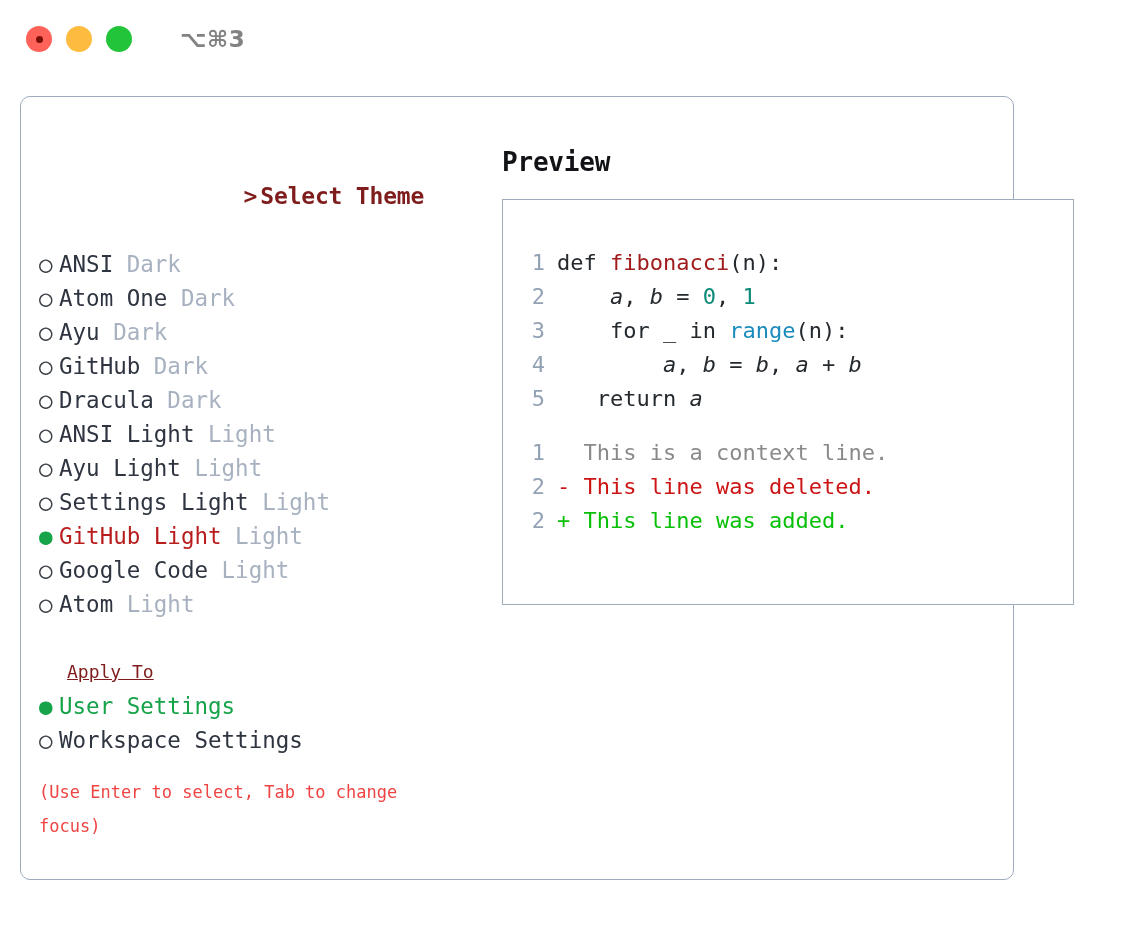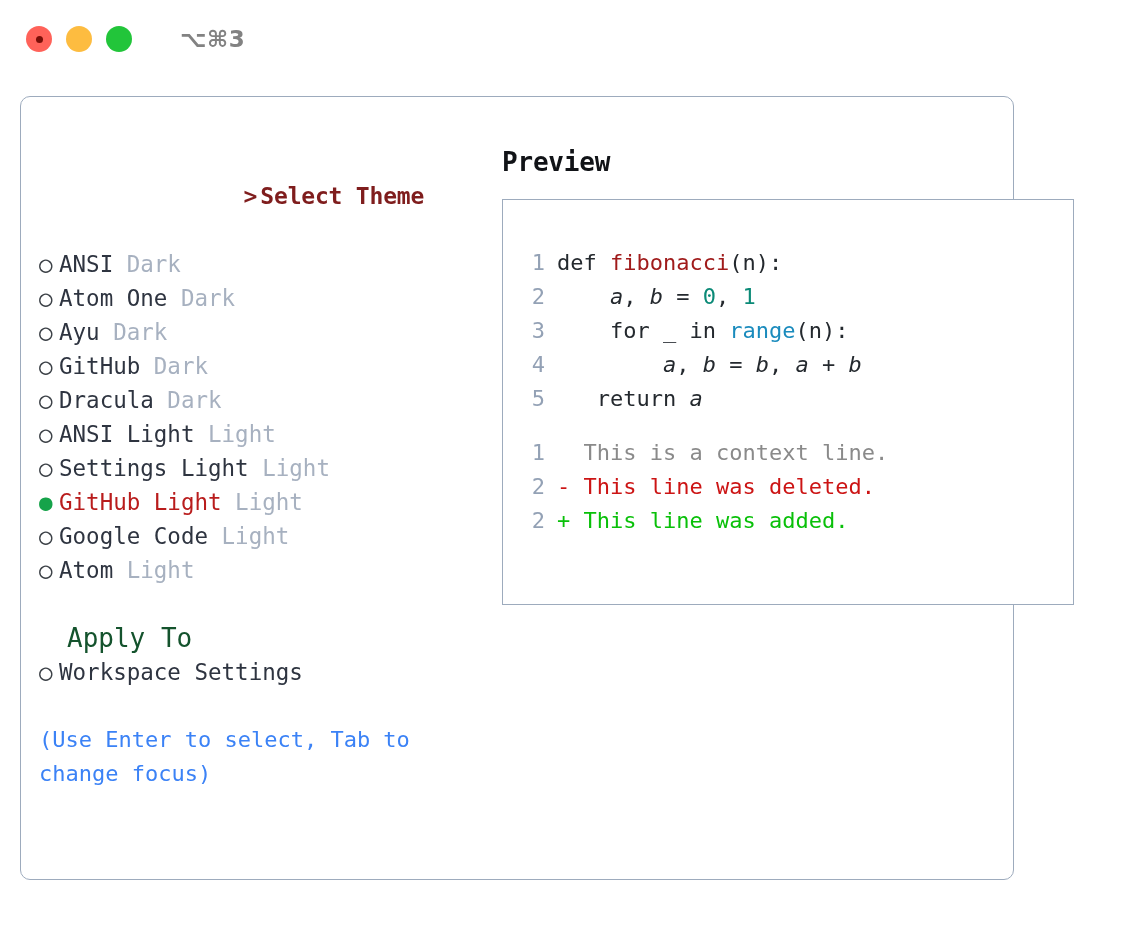--- a/index.html
+++ b/index.html
@@ -114,34 +114,35 @@
   .bullet-filled { color: #16a34a; }
 
   .theme-name { color: #2e3440; }
   .theme-name.selected { color: #b91c1c; }
   .theme-kind { color: #a7b1c0; }
 
   #apply-section {
     margin-top: 34px;
   }
   .apply-header {
-    font-size: 26px;
-    line-height: 34px;
-    color: #14532d;
+    font-size: 18px;
+    line-height: 34px;
+    color: #7f1d1d;
     white-space: pre;
     padding-left: 28px;
+    text-decoration: underline;
   }
   .apply-name { color: #2e3440; }
   .apply-name.selected { color: #16a34a; }
 
   #help-text {
-    margin-top: 34px;
-    font-size: 22px;
-    line-height: 34px;
-    color: #3b82f6;
+    margin-top: 18px;
+    font-size: 17px;
+    line-height: 34px;
+    color: #ef4444;
     width: 410px;
   }
 
   
   #right-col {
     position: absolute;
     left: 481px;
     top: 48px;
     width: 480px;
   }
@@ -207,29 +208,31 @@
           <span class="bullet">&gt;</span><span>Select Theme</span>
         </div>
 
         <div id="theme-list">
             <div class="list-line"><span class="bullet bullet-empty">○</span><span class="theme-name">ANSI</span><span class="theme-kind"> Dark</span></div>
             <div class="list-line"><span class="bullet bullet-empty">○</span><span class="theme-name">Atom One</span><span class="theme-kind"> Dark</span></div>
             <div class="list-line"><span class="bullet bullet-empty">○</span><span class="theme-name">Ayu</span><span class="theme-kind"> Dark</span></div>
             <div class="list-line"><span class="bullet bullet-empty">○</span><span class="theme-name">GitHub</span><span class="theme-kind"> Dark</span></div>
             <div class="list-line"><span class="bullet bullet-empty">○</span><span class="theme-name">Dracula</span><span class="theme-kind"> Dark</span></div>
             <div class="list-line"><span class="bullet bullet-empty">○</span><span class="theme-name">ANSI Light</span><span class="theme-kind"> Light</span></div>
+            <div class="list-line"><span class="bullet bullet-empty">○</span><span class="theme-name">Ayu Light</span><span class="theme-kind"> Light</span></div>
             <div class="list-line"><span class="bullet bullet-empty">○</span><span class="theme-name">Settings Light</span><span class="theme-kind"> Light</span></div>
             <div class="list-line"><span class="bullet bullet-filled">●</span><span class="theme-name selected">GitHub Light</span><span class="theme-kind"> Light</span></div>
             <div class="list-line"><span class="bullet bullet-empty">○</span><span class="theme-name">Google Code</span><span class="theme-kind"> Light</span></div>
             <div class="list-line"><span class="bullet bullet-empty">○</span><span class="theme-name">Atom</span><span class="theme-kind"> Light</span></div>
           </div>
 
         <div id="apply-section">
           <div class="apply-header">Apply To</div>
           <div id="apply-list">
+              <div class="list-line"><span class="bullet bullet-filled">●</span><span class="apply-name selected">User Settings</span></div>
               <div class="list-line"><span class="bullet bullet-empty">○</span><span class="apply-name">Workspace Settings</span></div>
             </div>
         </div>
 
         <div id="help-text">(Use Enter to select, Tab to change focus)</div>
       </div>
 
       <div id="right-col">
         <div id="preview-title">Preview</div>
         <div id="preview-box">

